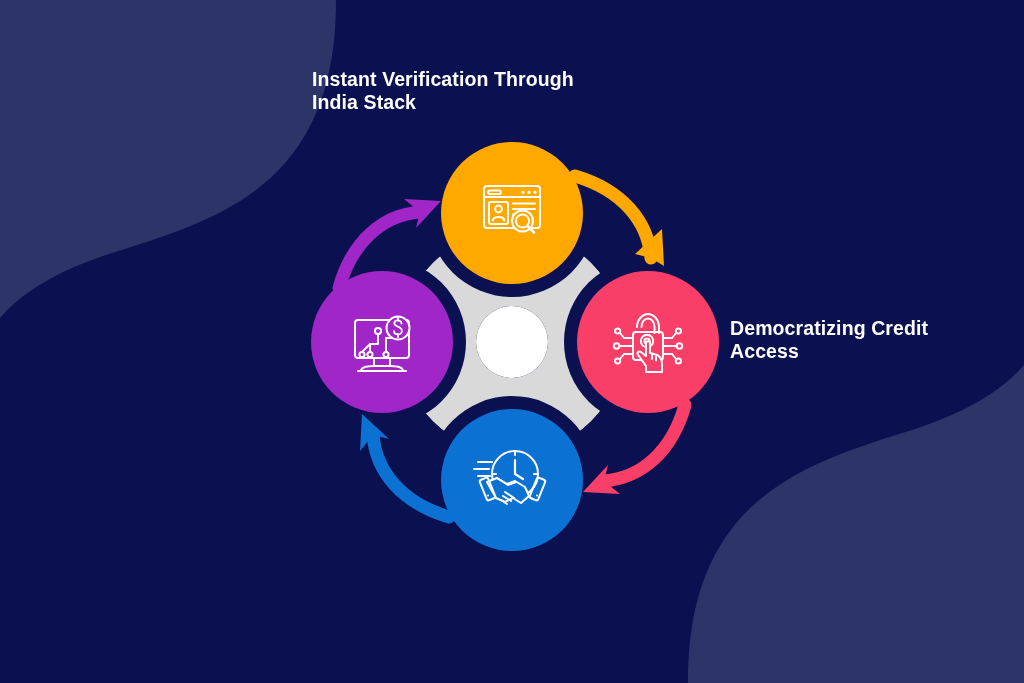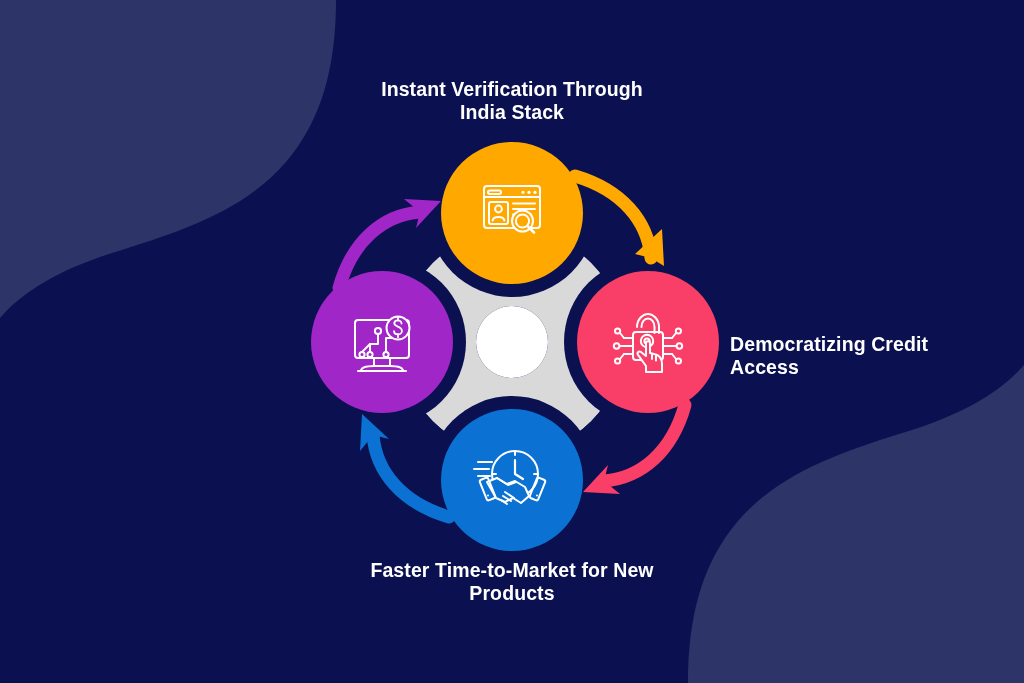--- a/index.html
+++ b/index.html
@@ -36,27 +36,26 @@
     position: absolute;
     color: #ffffff;
     font-size: 19.5px;
     font-weight: bold;
     line-height: 1.18;
     letter-spacing: 0.1px;
     white-space: pre-line;
   }
   #label-top {
     left: 312px;
-    top: 78px;
+    top: 68px;
     width: 400px;
-    text-align: center;
   }
   #label-right {
     left: 730px;
-    top: 333px;
+    top: 317px;
     width: 250px;
     text-align: left;
   }
   #label-bottom {
     left: 312px;
     top: 559px;
     width: 400px;
     text-align: center;
   }
   #label-left {
@@ -214,16 +213,14 @@
         <line x1="398" y1="317.6" x2="398" y2="320.6" stroke-width="1.8"></line>
         <line x1="398" y1="334.2" x2="398" y2="337.3" stroke-width="1.8"></line>
       </g>
     </g>
   </svg>
 
   <div class="label" id="label-top">Instant Verification Through
 India Stack</div>
   <div class="label" id="label-right">Democratizing Credit
 Access</div>
-  <div class="label" id="label-bottom">Faster Time-to-Market for New
-Products</div>
 
 </div>
 
 </body></html>

